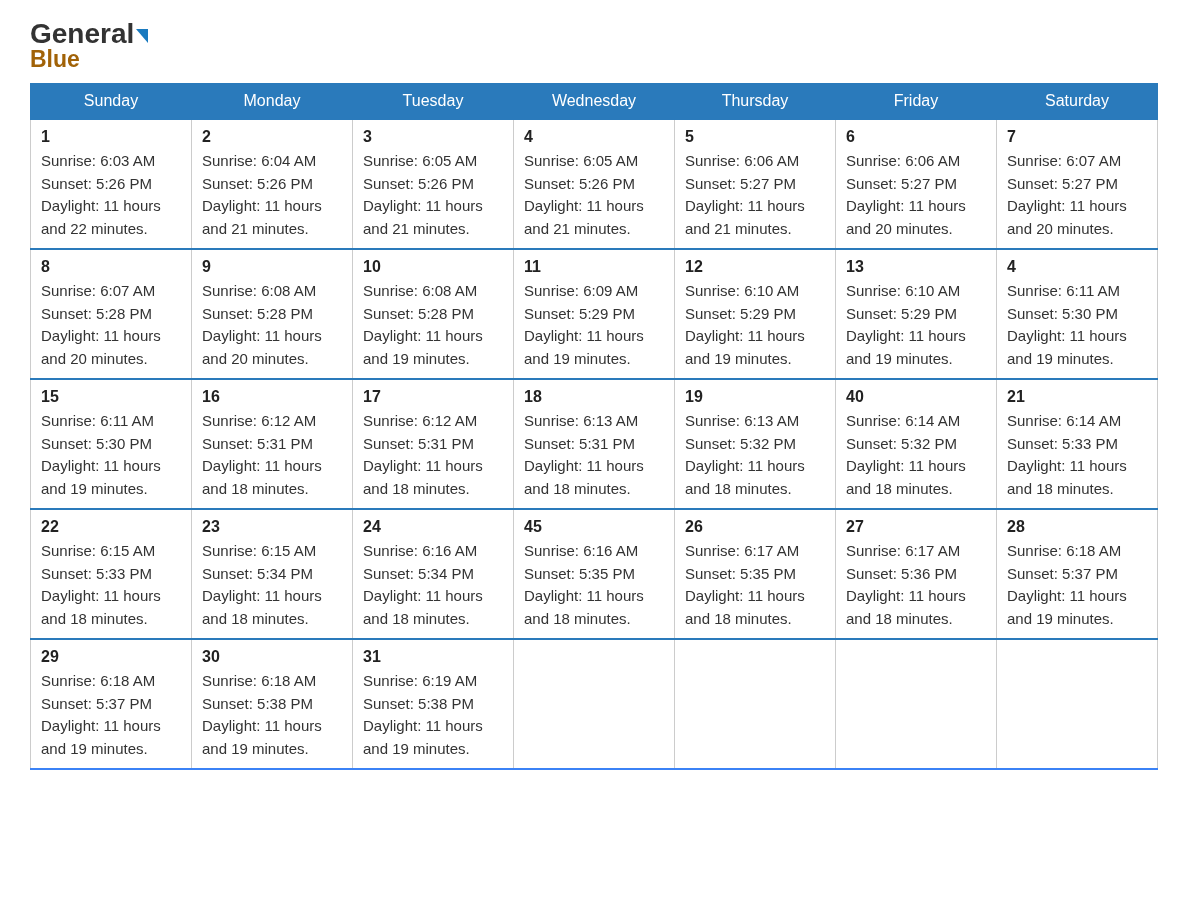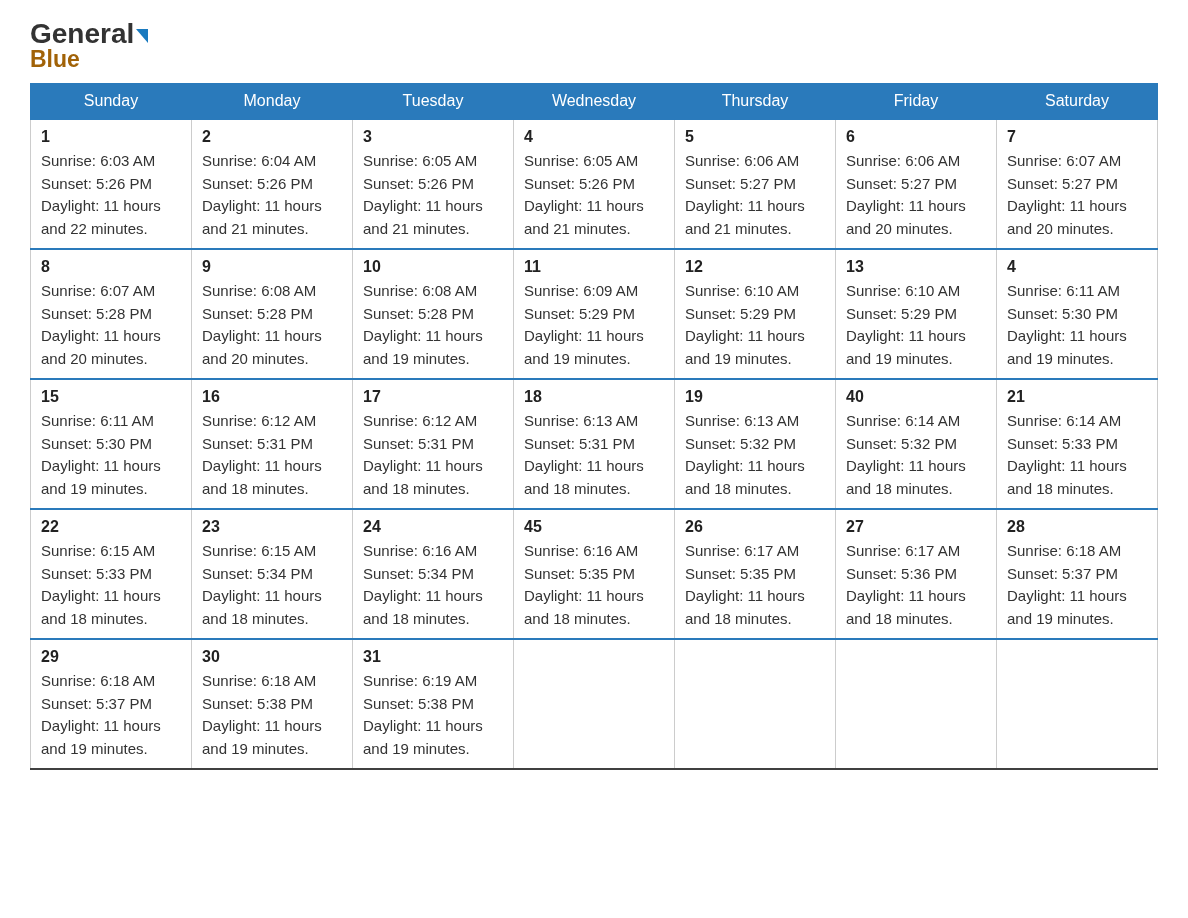--- a/index.html
+++ b/index.html
@@ -90,21 +90,21 @@
       color: #222;
       margin-bottom: 4px;
       display: block;
     }
     .day-info {
       font-size: 15px;
       line-height: 1.5;
       color: #333;
     }
     .calendar-table tr:last-child td {
-      border-bottom: 2px solid #404040;
+      border-bottom: 2px solid #3b82f6;
     }
     .calendar-table thead tr th:first-child {
       border-left: 1px solid #2a7abb;
     }
     .calendar-table tbody tr td {
       border-top: 2px solid #2a7abb;
       border-left: 1px solid #ccc;
       border-right: 1px solid #ccc;
       border-bottom: 1px solid #ccc;
     }

